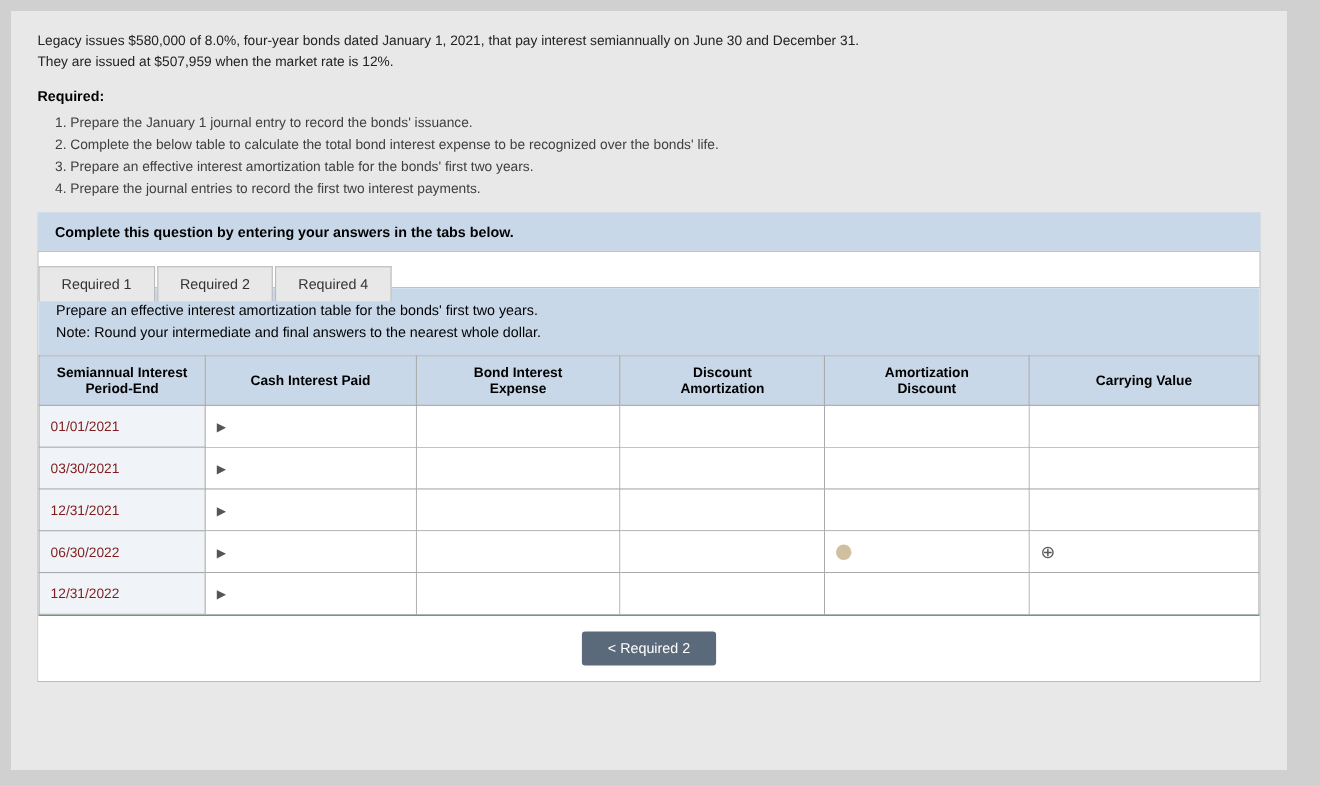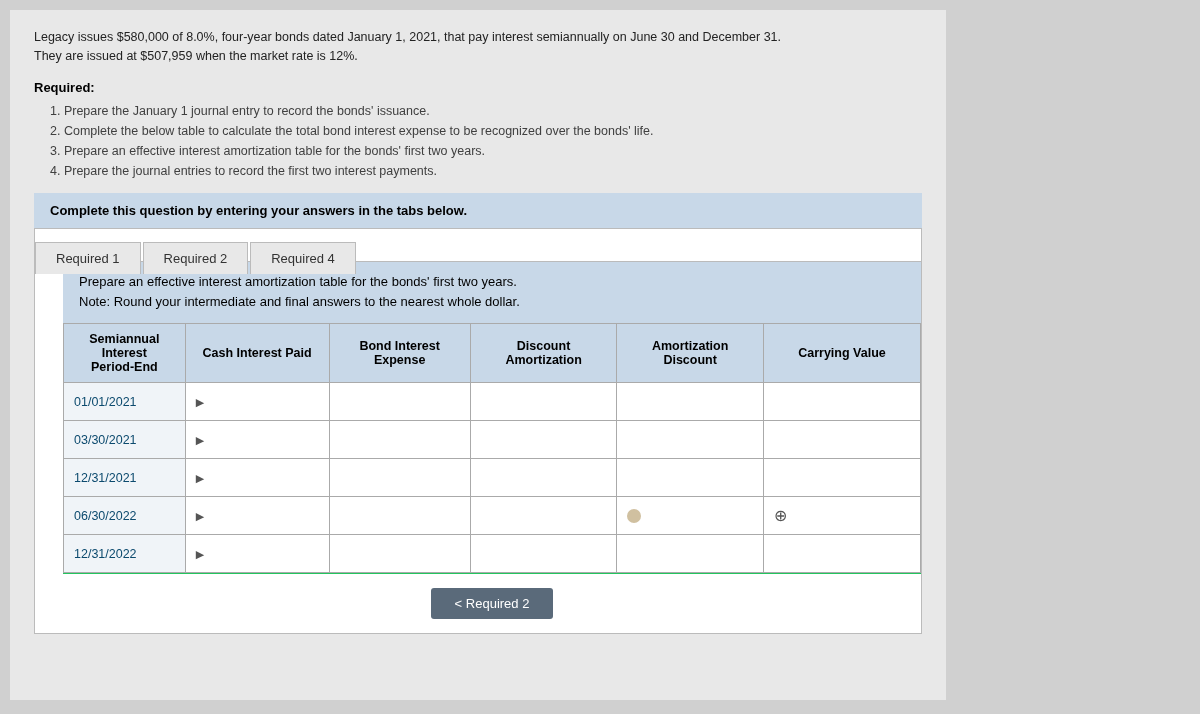--- a/index.html
+++ b/index.html
@@ -7,21 +7,21 @@
       font-family: Arial, sans-serif;
       font-size: 13px;
       background: #d0d0d0;
       min-height: 714px;
       display: flex;
       align-items: flex-start;
       padding: 10px;
     }
     .page-container {
       background: #e8e8e8;
-      width: 936px;
+      width: 1160px;
       min-height: 690px;
       padding: 18px 24px;
       position: relative;
     }
     .problem-text {
       font-size: 12.5px;
       color: #222;
       line-height: 1.5;
       margin-bottom: 14px;
     }
@@ -70,21 +70,20 @@
       top: 13px;
     }
     .tab.active {
       background: #fff;
       font-weight: normal;
       border-bottom: 2px solid #fff;
       z-index: 1;
     }
     .tab-content {
       background: #fff;
-      padding-left: 28px;
     }
     .table-instructions {
       background: #c8d8e8;
       padding: 10px 16px;
       font-size: 13px;
       line-height: 1.6;
     }
     .amort-table {
       width: 100%;
       border-collapse: collapse;
@@ -103,21 +102,21 @@
     .amort-table td {
       border: 1px solid #aaa;
       padding: 8px 10px;
       font-size: 12.5px;
       height: 38px;
       vertical-align: middle;
       background: #fff;
     }
     .amort-table td.date-cell {
       background: #f0f4f8;
-      color: #0c4a6e;
+      color: #7f1d1d;
       font-size: 12.5px;
     }
     .amort-table td.input-cell {
       background: #fff;
       position: relative;
     }
     .arrow-indicator {
       color: #555;
       font-size: 11px;
       margin-right: 4px;

